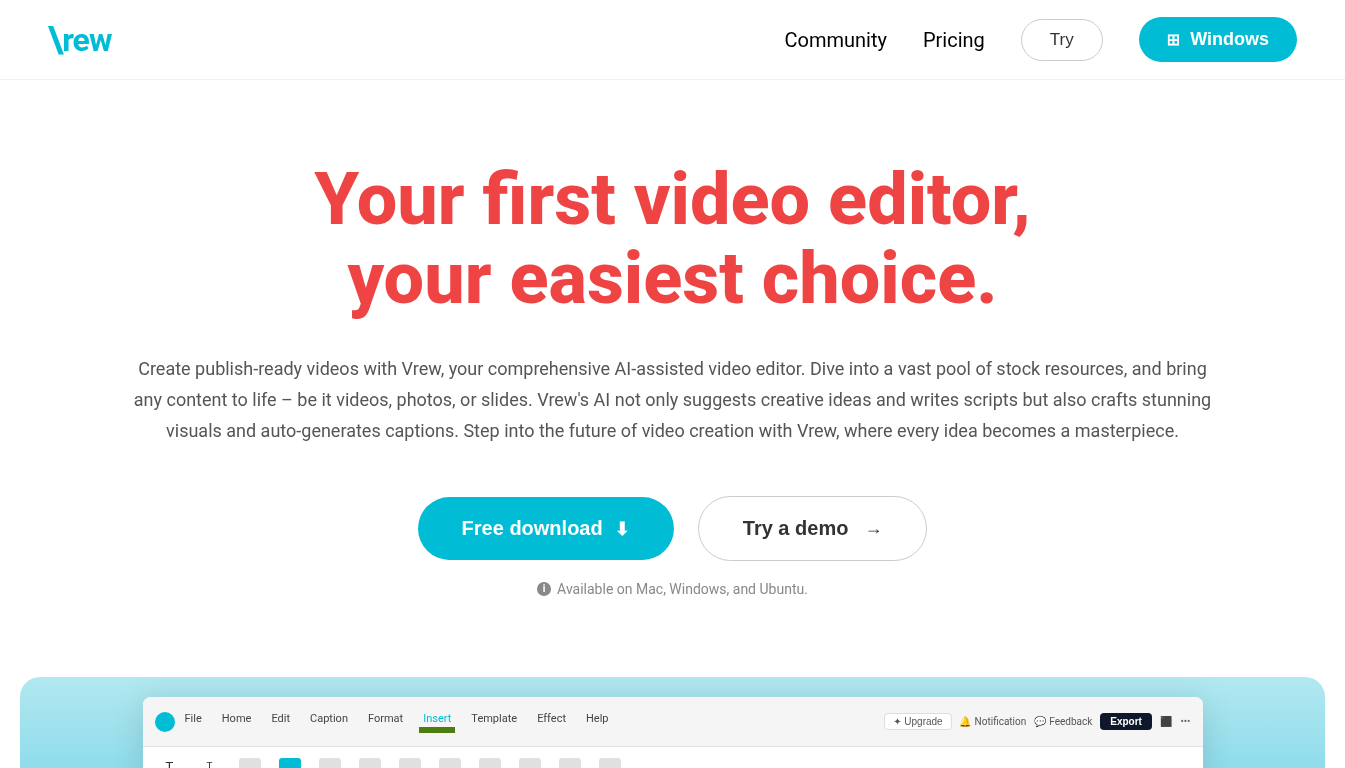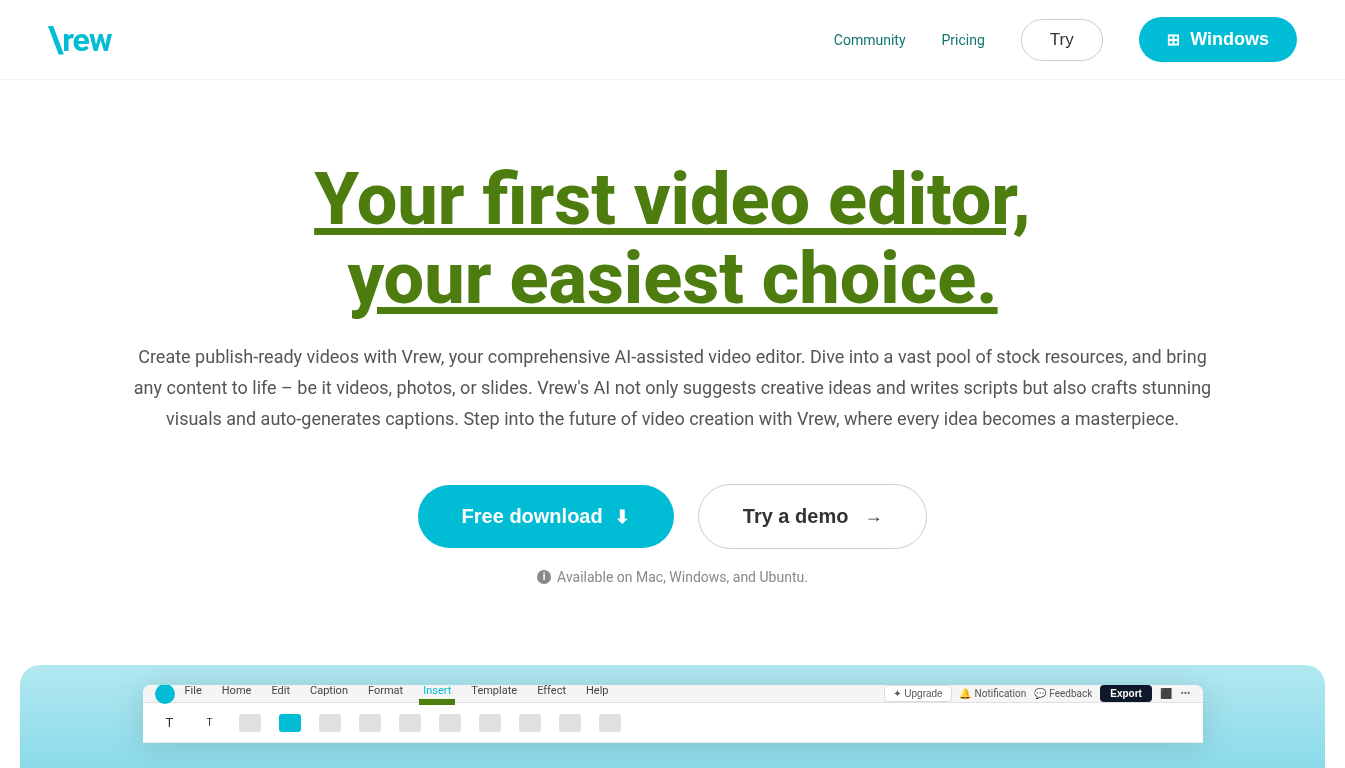--- a/index.html
+++ b/index.html
@@ -41,22 +41,22 @@
       font-size: 36px;
     }
 
     .nav-links {
       display: flex;
       align-items: center;
       gap: 36px;
     }
 
     .nav-link {
-      font-size: 14px;
-      color: #0f766e;
+      font-size: 20px;
+      color: #000000;
       text-decoration: none;
       font-weight: 400;
       cursor: pointer;
     }
 
     .nav-try-btn {
       padding: 10px 28px;
       border: 1.5px solid #ccc;
       border-radius: 50px;
       background: #fff;
@@ -83,26 +83,25 @@
     
     .hero {
       text-align: center;
       padding: 80px 80px 40px;
     }
 
     .hero-title {
       font-size: 72px;
       font-weight: 800;
       line-height: 1.1;
-      color: #4d7c0f;
-      margin-bottom: 24px;
+      color: #ef4444;
+      margin-bottom: 36px;
       max-width: 900px;
       margin-left: auto;
       margin-right: auto;
-      text-decoration: underline;
     }
 
     .hero-desc {
       font-size: 18px;
       color: #555;
       line-height: 1.7;
       max-width: 1100px;
       margin: 0 auto 50px;
     }
 
@@ -184,21 +183,21 @@
       background: #fff;
       border-radius: 8px 8px 0 0;
       box-shadow: 0 4px 32px rgba(0,0,0,0.13);
       overflow: hidden;
     }
 
     .app-toolbar {
       display: flex;
       align-items: center;
       padding: 0 12px;
-      height: 18px;
+      height: 50px;
       background: #f5f5f5;
       border-bottom: 1px solid #e0e0e0;
       gap: 6px;
     }
 
     .toolbar-avatar {
       width: 20px;
       height: 20px;
       border-radius: 50%;
       background: #00bcd4;

